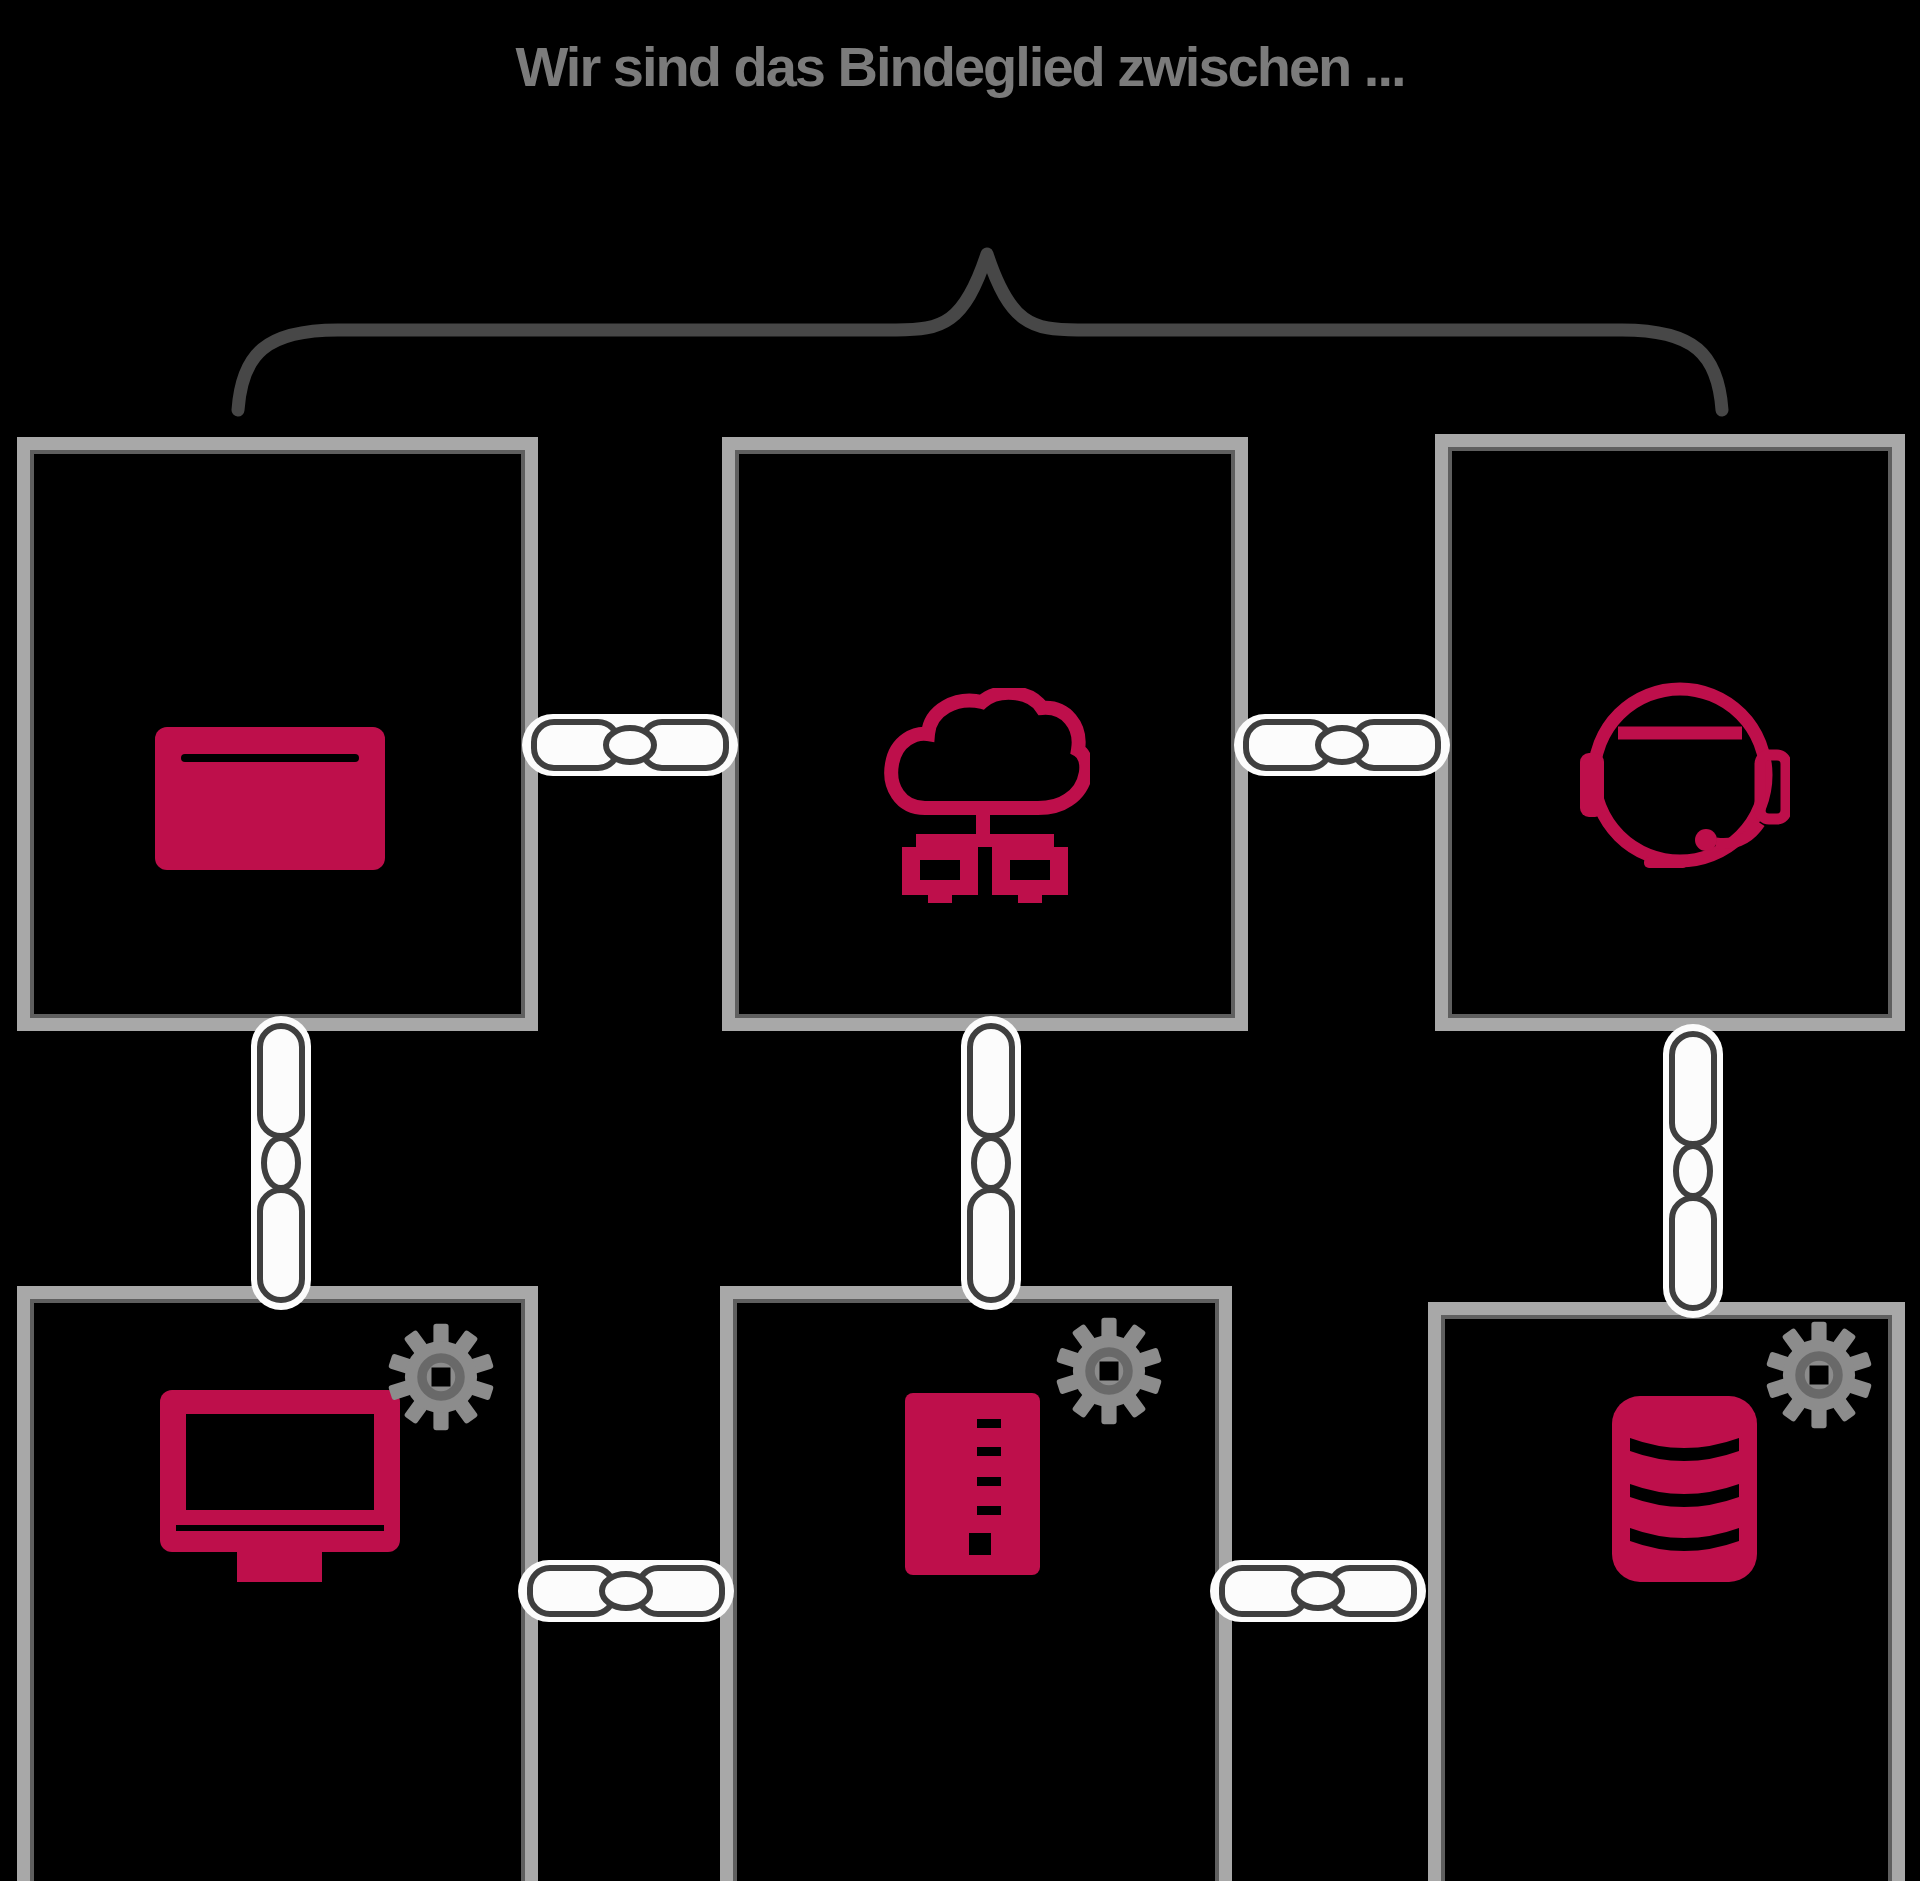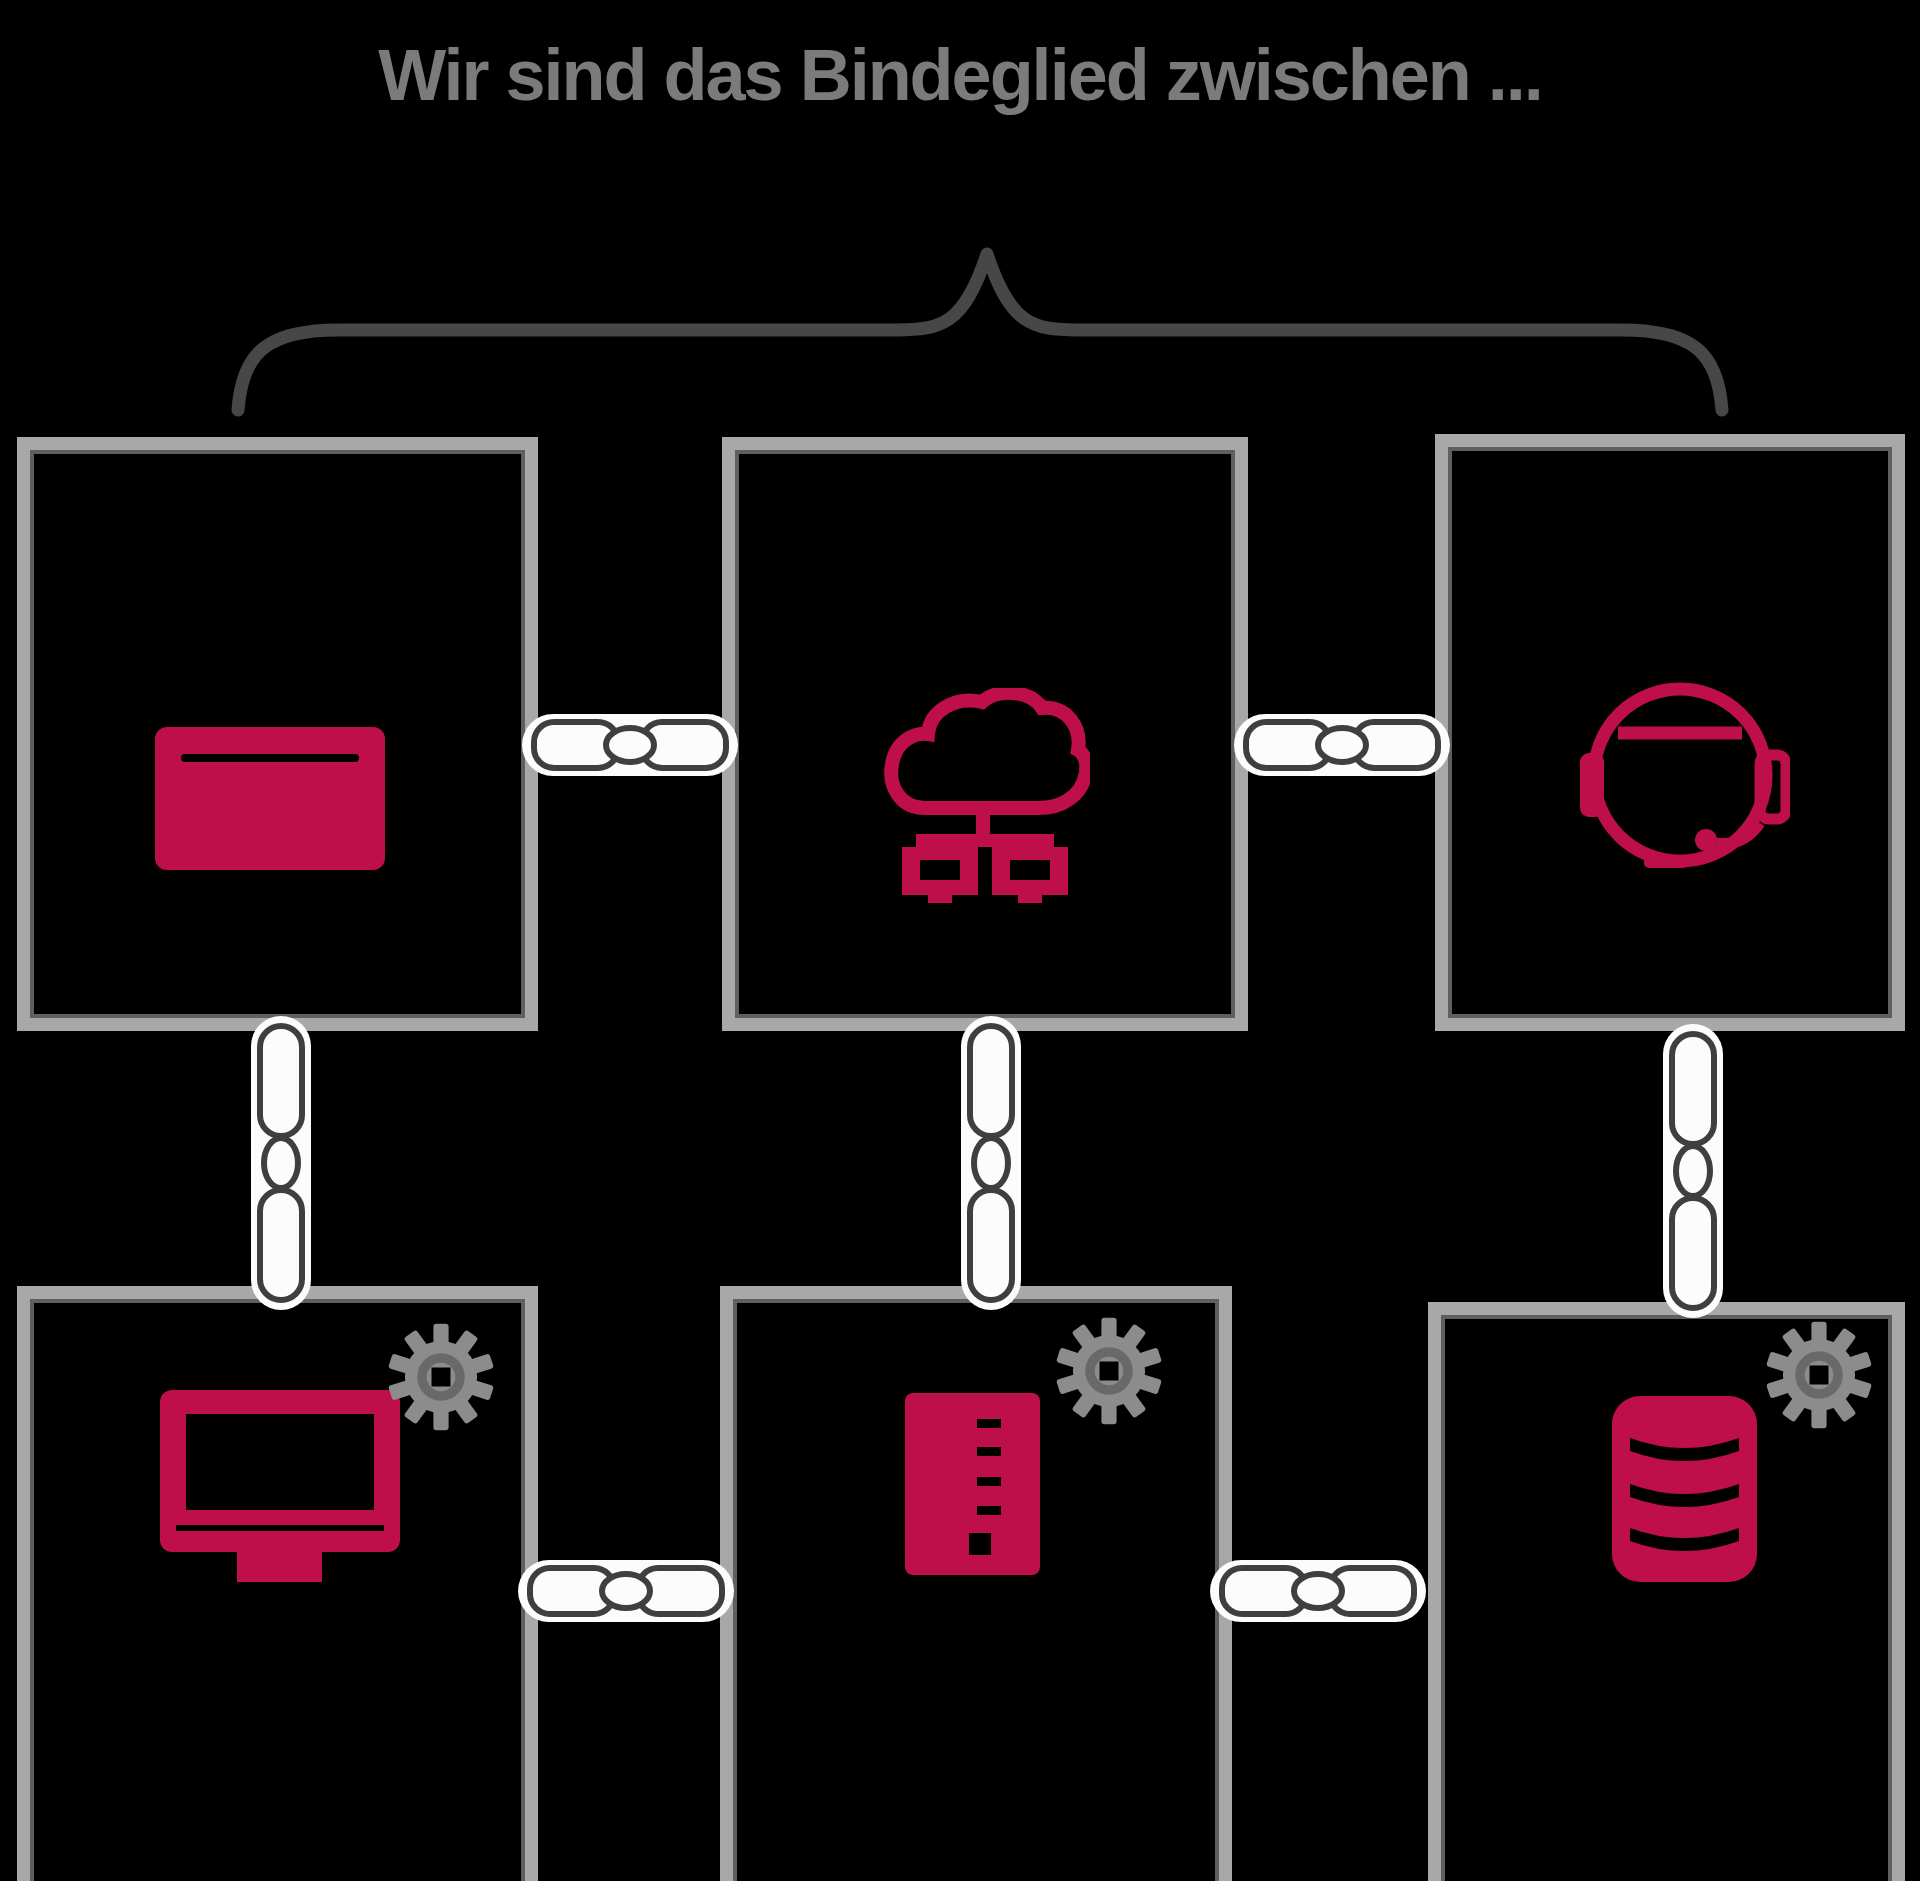--- a/index.html
+++ b/index.html
@@ -13,21 +13,21 @@
     overflow: hidden;
     font-family: "Liberation Sans", sans-serif;
   }
 
   .title {
     position: absolute;
     top: 34px;
     left: 0;
     width: 1920px;
     text-align: center;
-    font-size: 72px;
+    font-size: 56px;
     font-weight: 700;
     letter-spacing: -2px;
     color: var(--title-text, #7b7b7b);
     white-space: nowrap;
   }
 
   .brace { position: absolute; left: 200px; top: 232px; }
   .brace path {
     fill: none;
     stroke: var(--brace, #474747);

